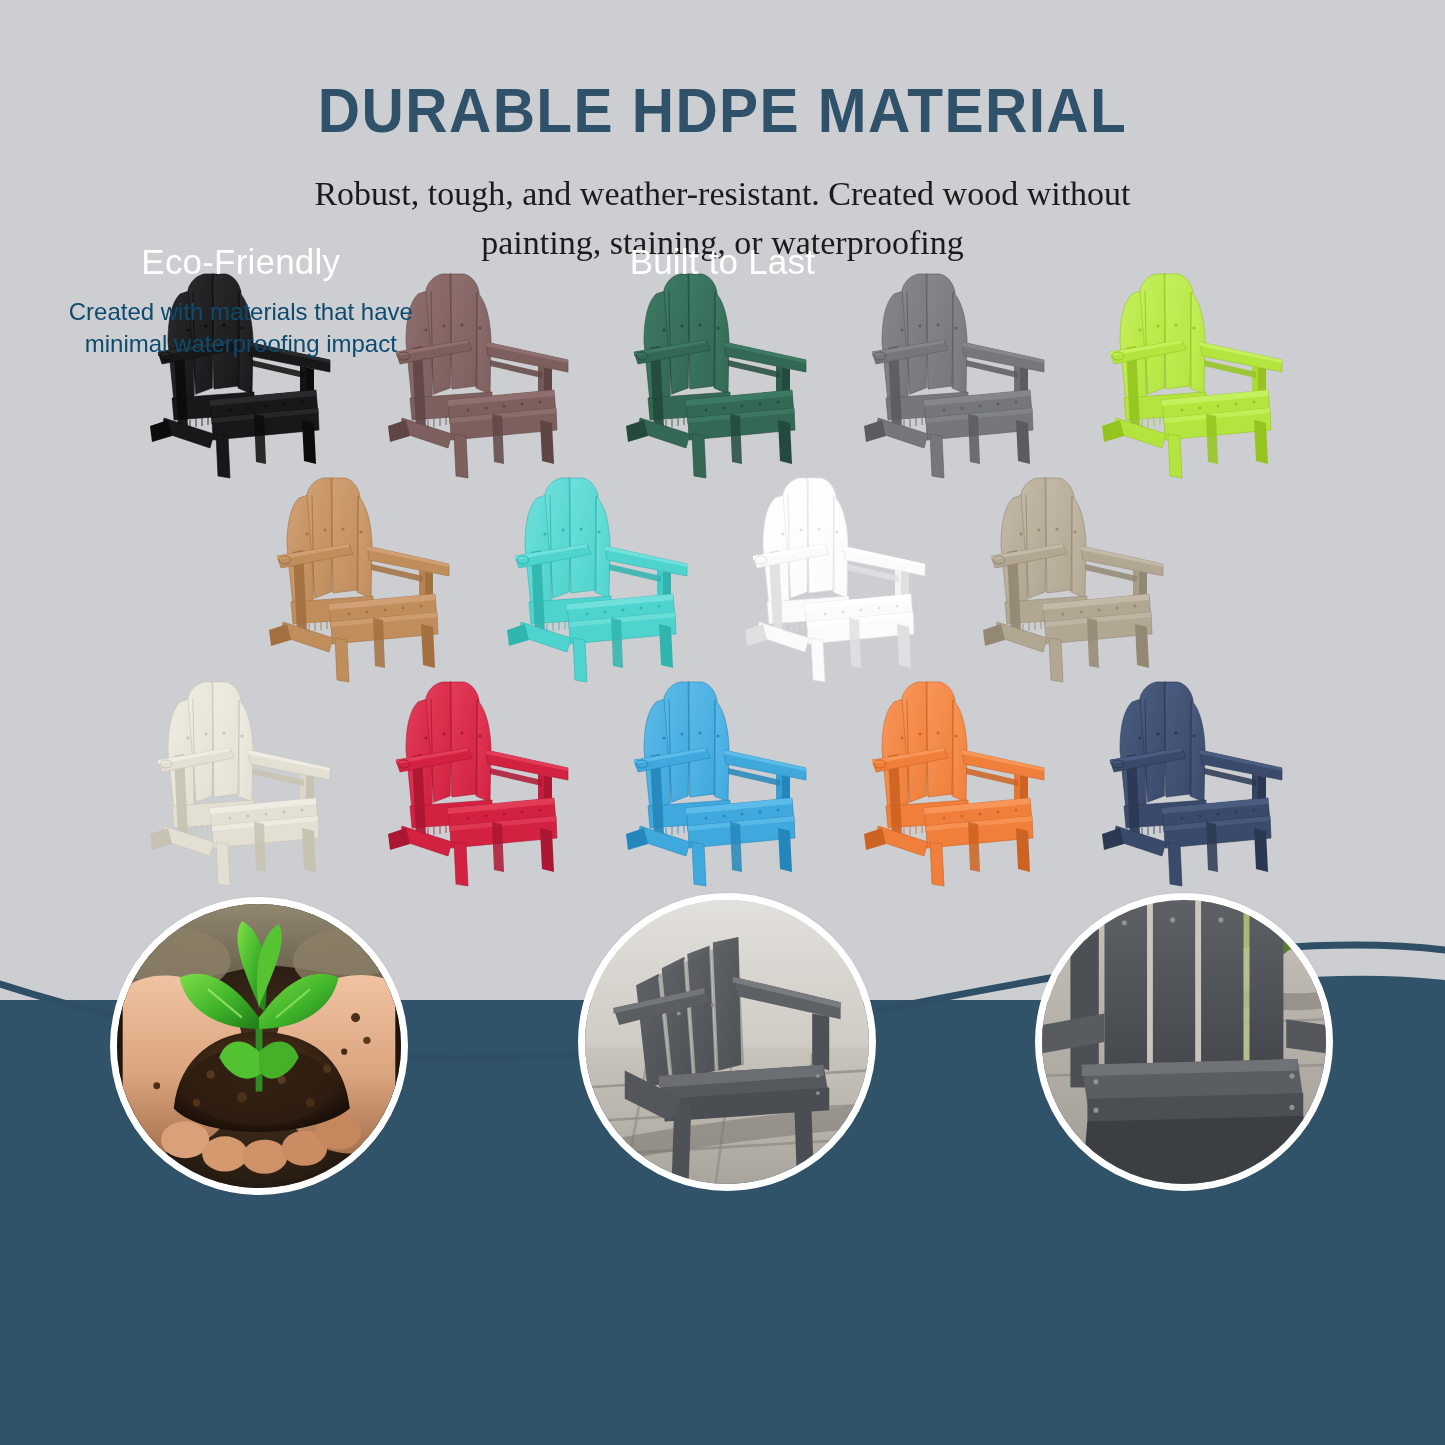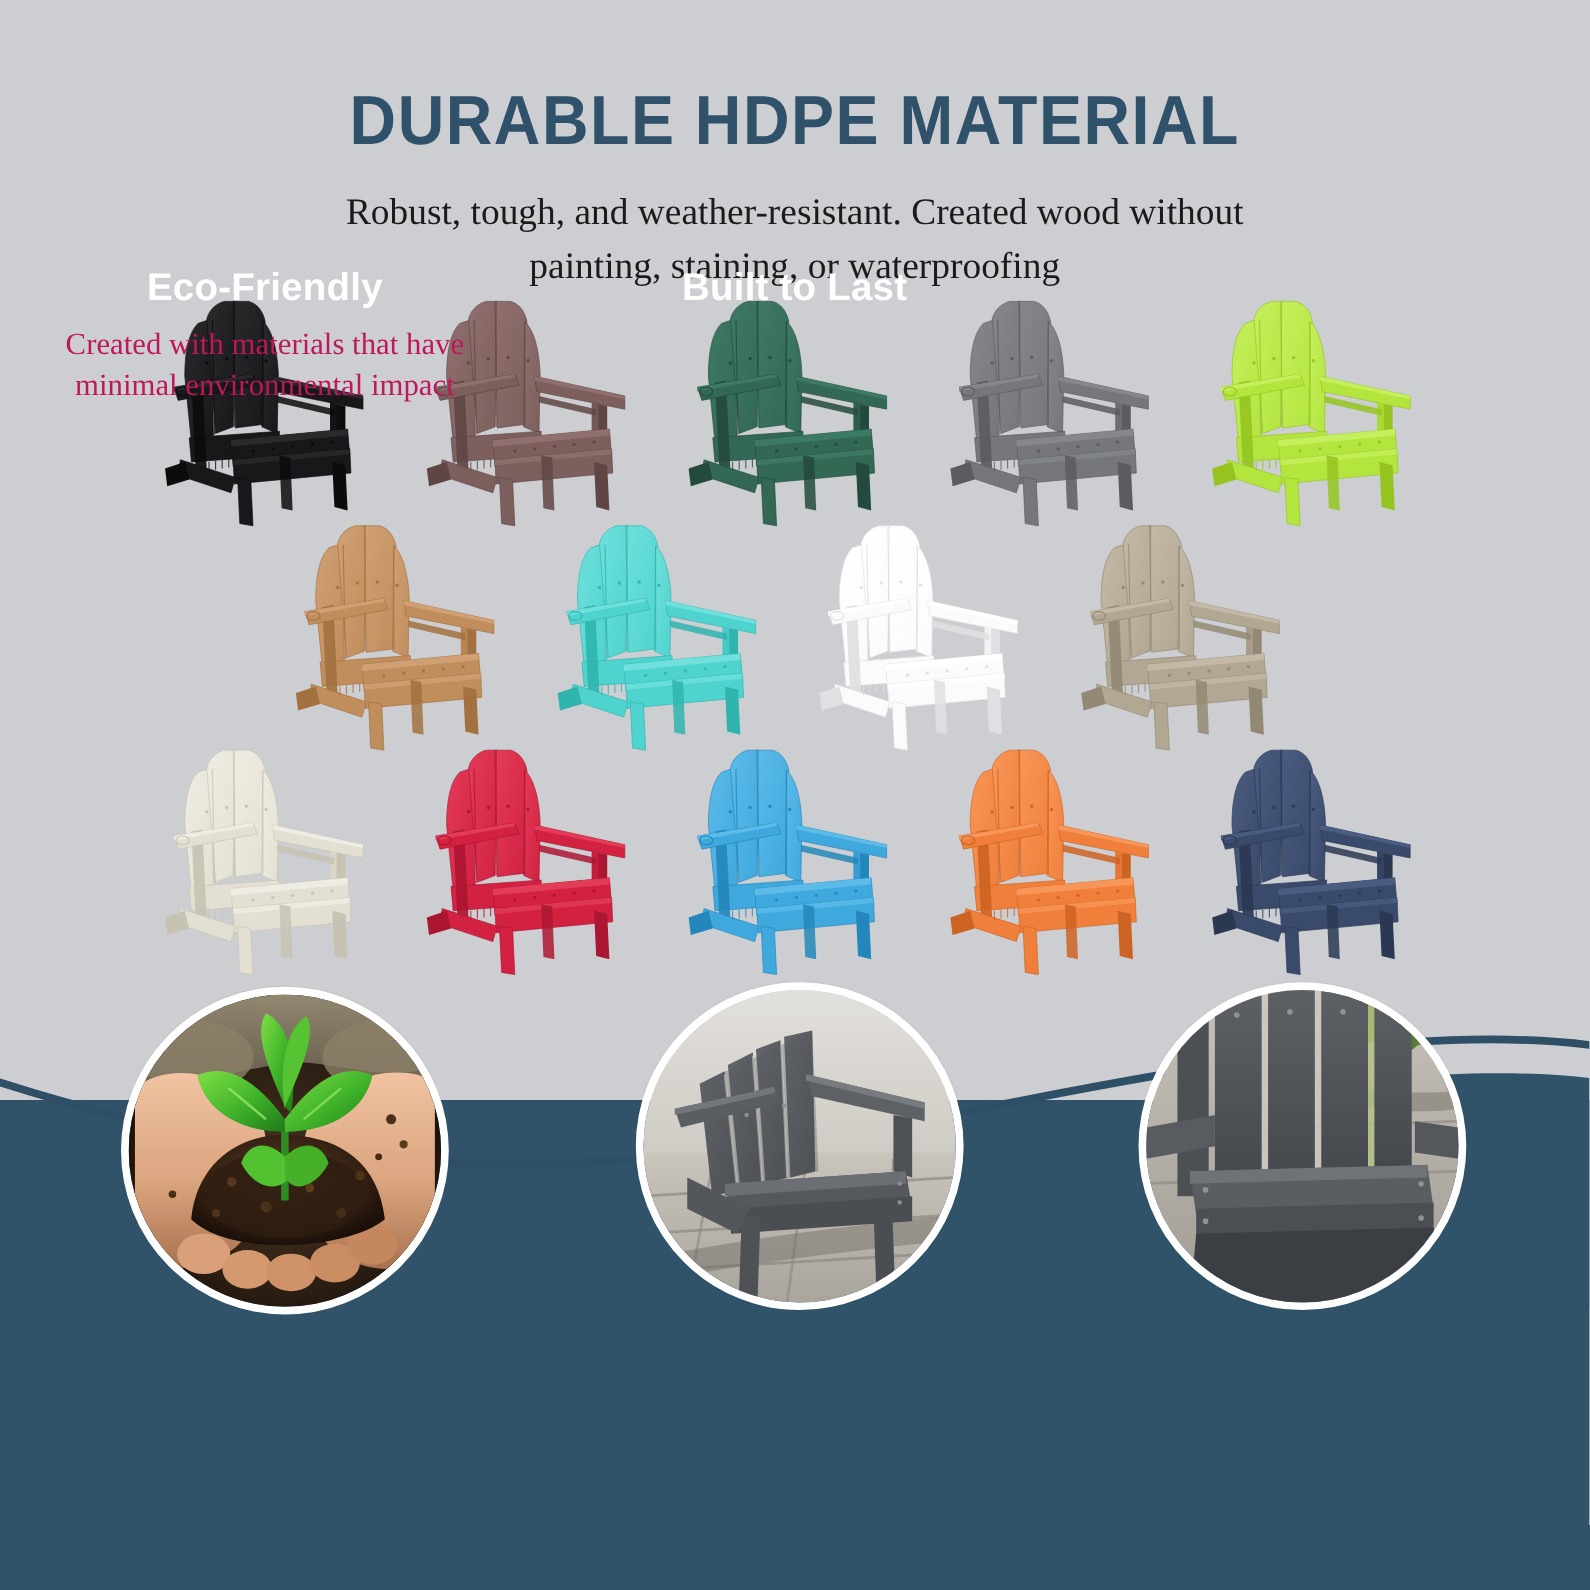--- a/index.html
+++ b/index.html
@@ -50,31 +50,31 @@
     position:absolute; left:0; top:1000px; width:1445px; height:445px;
     z-index:0;
   }
   .footer-cols {
     position:absolute; left:0; top:242px; width:1445px;
     display:flex; z-index:4;
   }
   .fcol { width:481.6px; text-align:center; padding:0 18px; }
   .fcol h3 {
     font-family:"Liberation Sans", sans-serif;
-    font-weight:700;
+    font-weight:400;
     font-size:35px;
     color:#ffffff;
     letter-spacing:0.2px;
     margin-bottom:14px;
   }
   .fcol p {
-    font-family:Liberation Serif, serif;
-    font-size:28px;
+    font-family:Liberation Sans, sans-serif;
+    font-size:24px;
     line-height:1.32;
-    color:#be185d;
+    color:#0c4a6e;
   }
 
   
   .circles { position:absolute; left:0; top:893px; width:1445px; height:330px; z-index:3; }
   .circ {
     position:absolute; width:298px; height:298px; border-radius:50%;
     border:7px solid #ffffff; overflow:hidden;
     box-shadow:0 0 0 1px rgba(0,0,0,0.04);
   }
   .circ svg { display:block; width:100%; height:100%; }
@@ -1250,21 +1250,21 @@
         <circle cx="88" cy="73" r="0.9" fill="#8e9296"></circle>
       </svg>
     </div>
   </div>
 
   <div class="footer-cols">
     <div class="fcol">
       <h3>Eco-Friendly</h3>
       <p>
         <span>Created with materials that have</span><br>
-        <span>minimal environmental impact</span>
+        <span>minimal waterproofing impact</span>
       </p>
     </div>
     <div class="fcol">
       <h3>Built to Last</h3>
     </div>
   </div>
 
 </div>
 
 </body></html>

